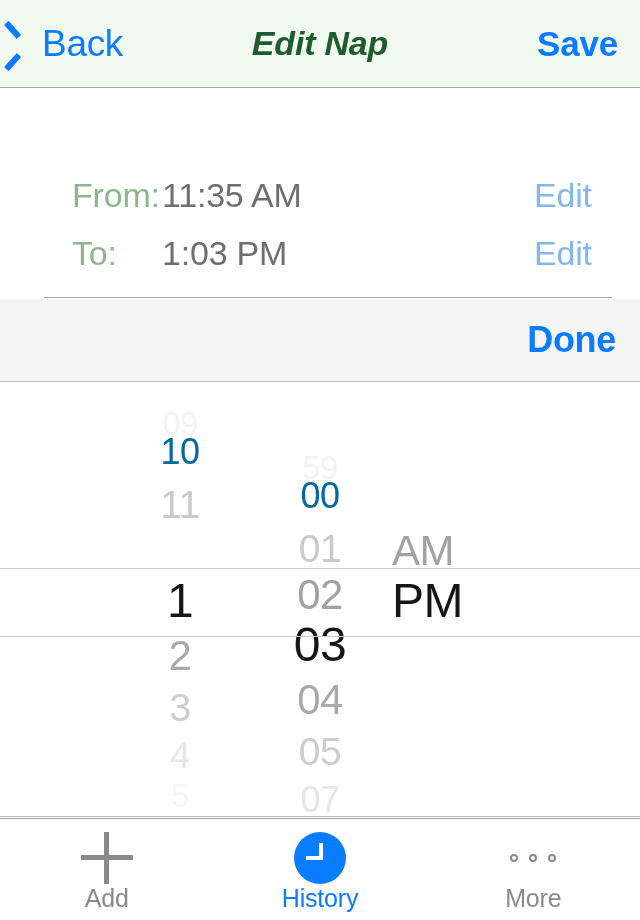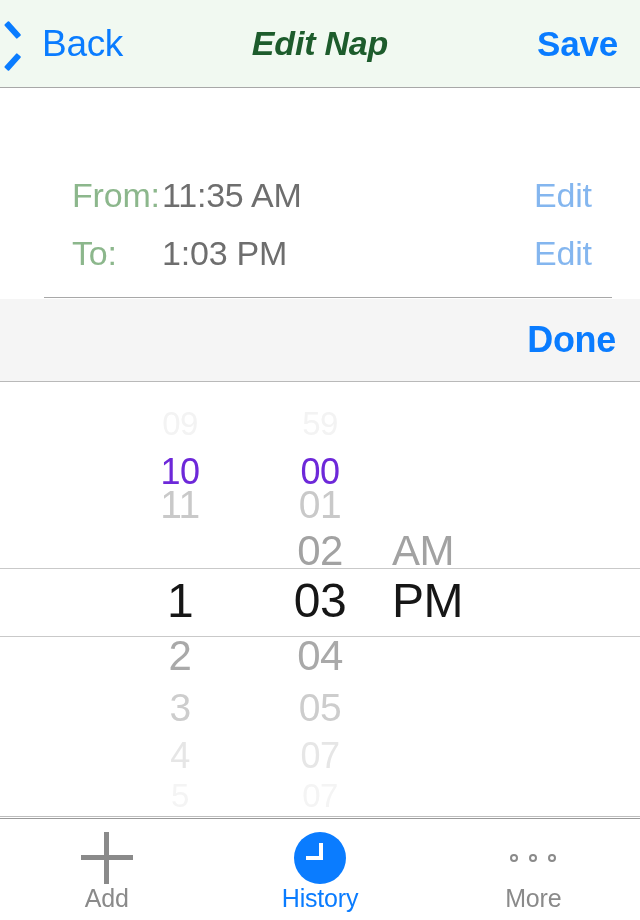--- a/index.html
+++ b/index.html
@@ -195,36 +195,36 @@
   .picker-sel-top { top: 185px; }
   .picker-sel-bot { top: 253px; }
 
   .pcol {
     position: absolute;
     top: 0;
     height: 433px;
     cursor: ns-resize;
   }
   .pcol-hour   { left: 110px;  width: 140px; }
-  .pcol-minute { left: 250px;  width: 140px; }
+  .pcol-minute { left: 250px;  width: 140px; margin-top: 44px; }
   .pcol-period { left: 378px;  width: 170px; }
 
   .pitem {
     position: absolute;
     width: 100%;
     text-align: center;
     font-weight: normal;
     letter-spacing: -0.5px;
     white-space: nowrap;
   }
   .pcol-period .pitem { text-align: left; padding-left: 14px; box-sizing: border-box; }
 
   
   .pitem.o-3 { top: 22px;  font-size: 33px; color: #f3f3f3; }
-  .pitem.o-2 { top: 68px;  font-size: 36px; color: #6d28d9; }
+  .pitem.o-2 { top: 48px;  font-size: 36px; color: #0369a1; }
   .pitem.o-1 { top: 100px; font-size: 39px; color: #c9c9c9; }
   .pitem.o0  { top: 144px; font-size: 42px; color: #a2a2a2; }
   .pitem.sel { top: 190px; font-size: 48px; color: #161616; }
   .pitem.o1  { top: 249px; font-size: 42px; color: #a9a9a9; }
   .pitem.o2  { top: 303px; font-size: 39px; color: #cdcdcd; }
   .pitem.o3  { top: 352px; font-size: 36px; color: #e6e6e6; }
   .pitem.o4  { top: 394px; font-size: 33px; color: #f4f4f4; }
 
   
   .tabbar {

